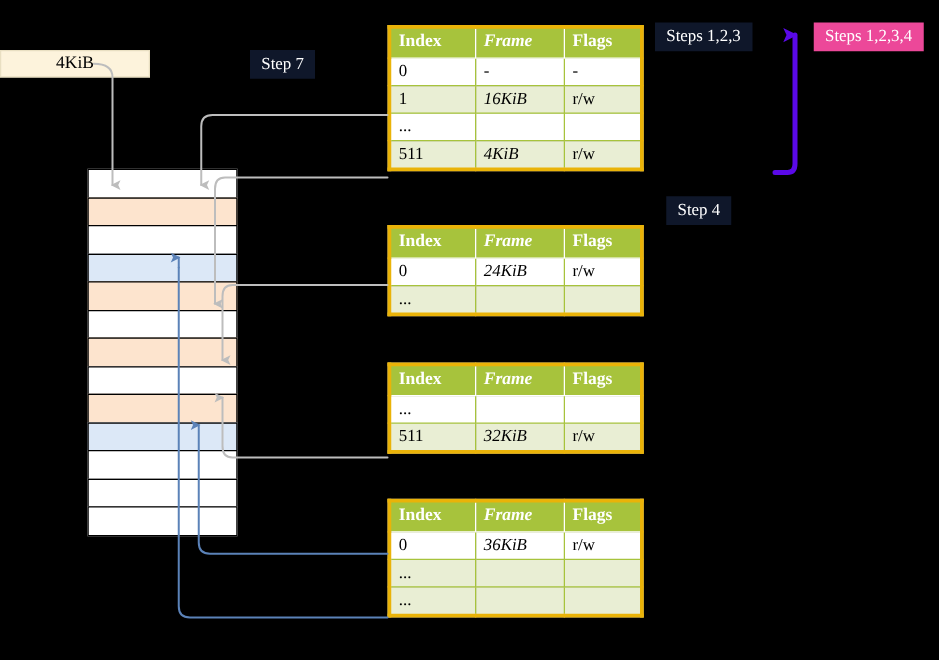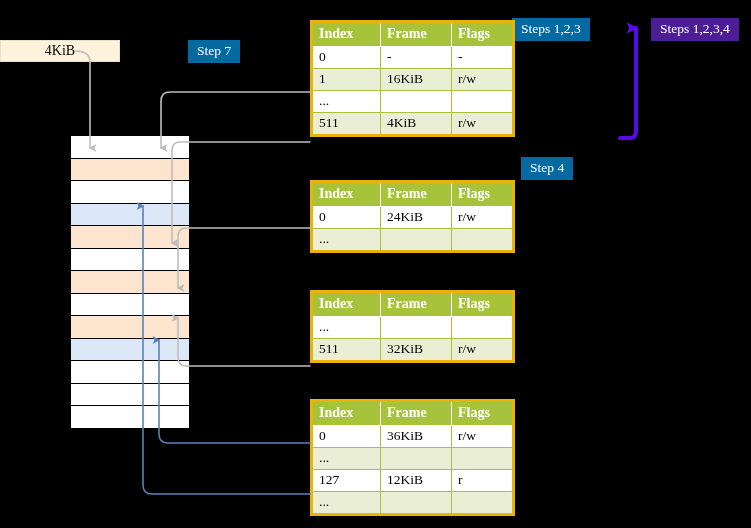--- a/index.html
+++ b/index.html
@@ -13,22 +13,22 @@
   
   .badge{
     position:absolute;
     font-family:"Liberation Serif","DejaVu Serif",serif;
     font-size:13.5px;line-height:1;
     padding:4px 9px 5px 9px;
     color:#ffffff;
     white-space:nowrap;
     box-sizing:border-box;
   }
-  .badge.red{background:#0369a1;}
-  .badge.violet{background:#4c1d95;}
+  .badge.red{background:#0f172a;margin-left:12px;}
+  .badge.violet{background:#ec4899;}
 
   
   .kib-box{
     position:absolute;
     background:#fdf3dc;
     border:1px solid #e9dfc2;
     box-sizing:border-box;
     display:flex;align-items:center;justify-content:center;
     font-size:14px;
   }
@@ -65,21 +65,21 @@
   .ptable td{
     border:1px solid #a7c33c;
     padding:2px 6px 3px 6px;
     background:#ffffff;
     white-space:nowrap;
     height:14px;
   }
   .ptable tr.alt td{background:#e9eed4;}
   .ptable td.hl{background:#f4f09a;}
   .col-index{width:55px;}
-  .col-frame{width:58px;}
+  .col-frame{width:58px;font-style:italic;}
   .col-flags{width:48px;}
 
   svg.overlay{position:absolute;left:0;top:0;width:751px;height:528px;pointer-events:none;}
 </style>
 </head>
 <body>
 
 <div class="stage">
 
   <div class="kib-box" id="kib-box" style="left: 0px; top: 40px; width: 120px; height: 22px;">
@@ -195,25 +195,20 @@
           <tr>
             <td class="col-index">0</td>
             <td class="col-frame">36KiB</td>
             <td class="col-flags">r/w</td>
           </tr>
           <tr class="alt">
             <td class="col-index">...</td>
             <td class="col-frame"></td>
             <td class="col-flags"></td>
           </tr>
-          <tr>
-            <td class="col-index">127</td>
-            <td class="col-frame">12KiB</td>
-            <td class="col-flags">r</td>
-          </tr>
           <tr class="alt">
             <td class="col-index">...</td>
             <td class="col-frame"></td>
             <td class="col-flags"></td>
           </tr>
         </tbody>
       </table>
     </div>
 
   <svg class="overlay" viewBox="0 0 751 528">

